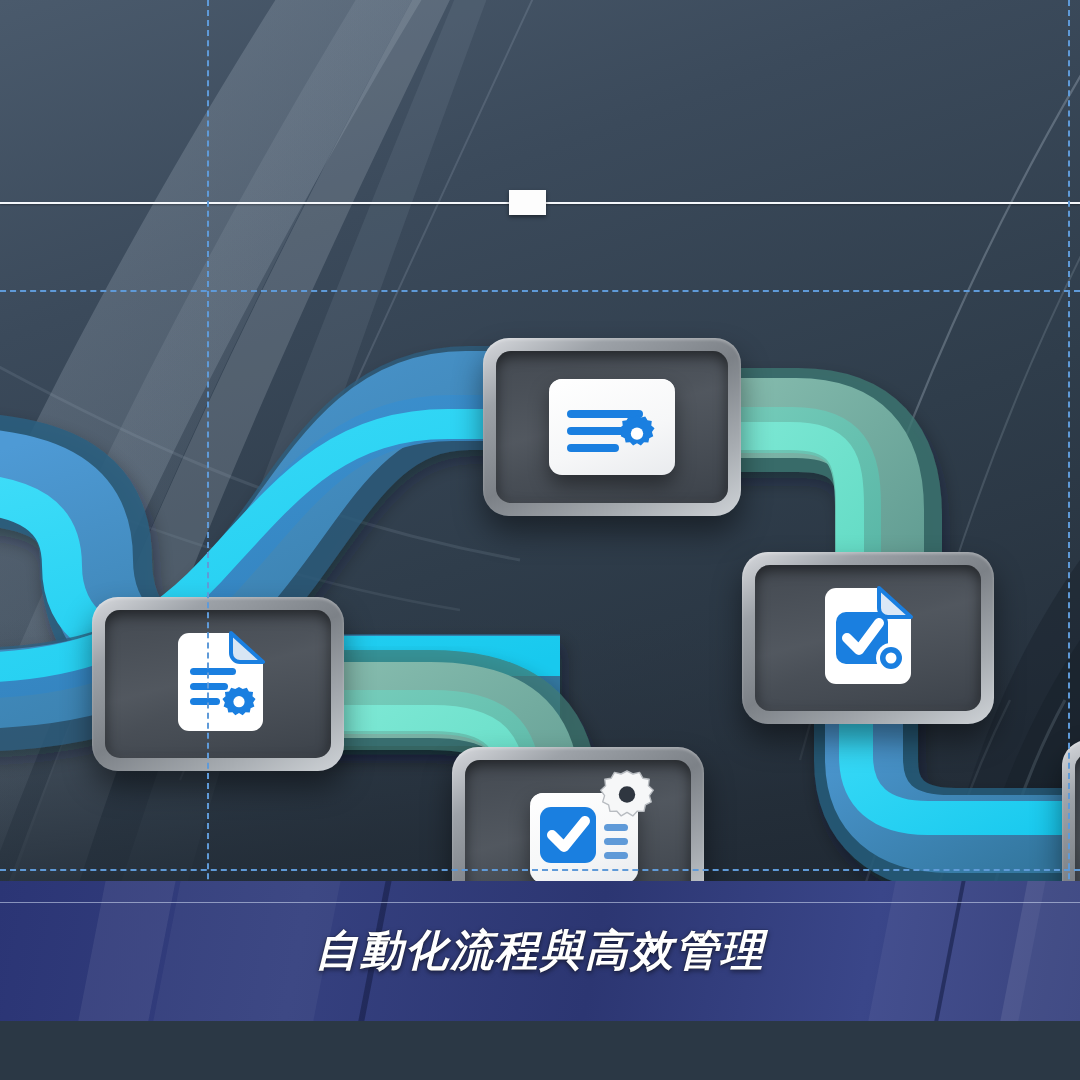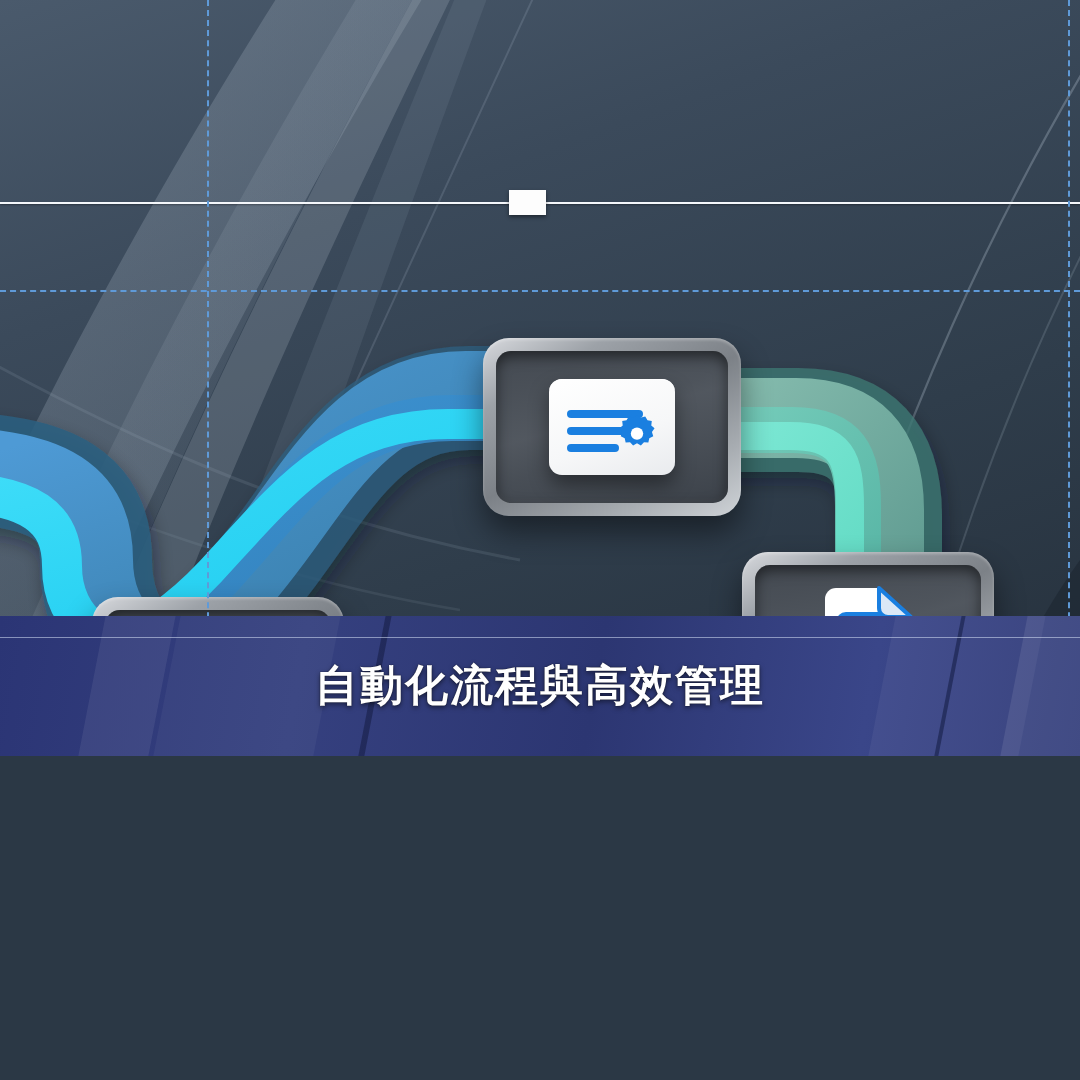--- a/index.html
+++ b/index.html
@@ -1,20 +1,21 @@
 <!DOCTYPE html>
 <html><head>
 <meta charset="utf-8">
 <title>Automation Flow</title>
 <style>
   html,body{margin:0;padding:0;background:#2b3845;}
   body{font-family:"Liberation Sans","DejaVu Sans",sans-serif;}
   #stage{
-    position:relative;width:1080px;height:756px;overflow:hidden;
+    position:relative;width:1080px;height:1021px;overflow:hidden;
     background:#2e3c4a;
+    font-style:italic;
   }
   #bg, #ribbons, #guides {position:absolute;inset:0;width:1080px;height:1080px;}
   #bg{z-index:1}
   #ribbons{z-index:2}
   #guides{z-index:6;pointer-events:none}
 
   
   .node{
     position:absolute;z-index:4;
     border-radius:26px;

